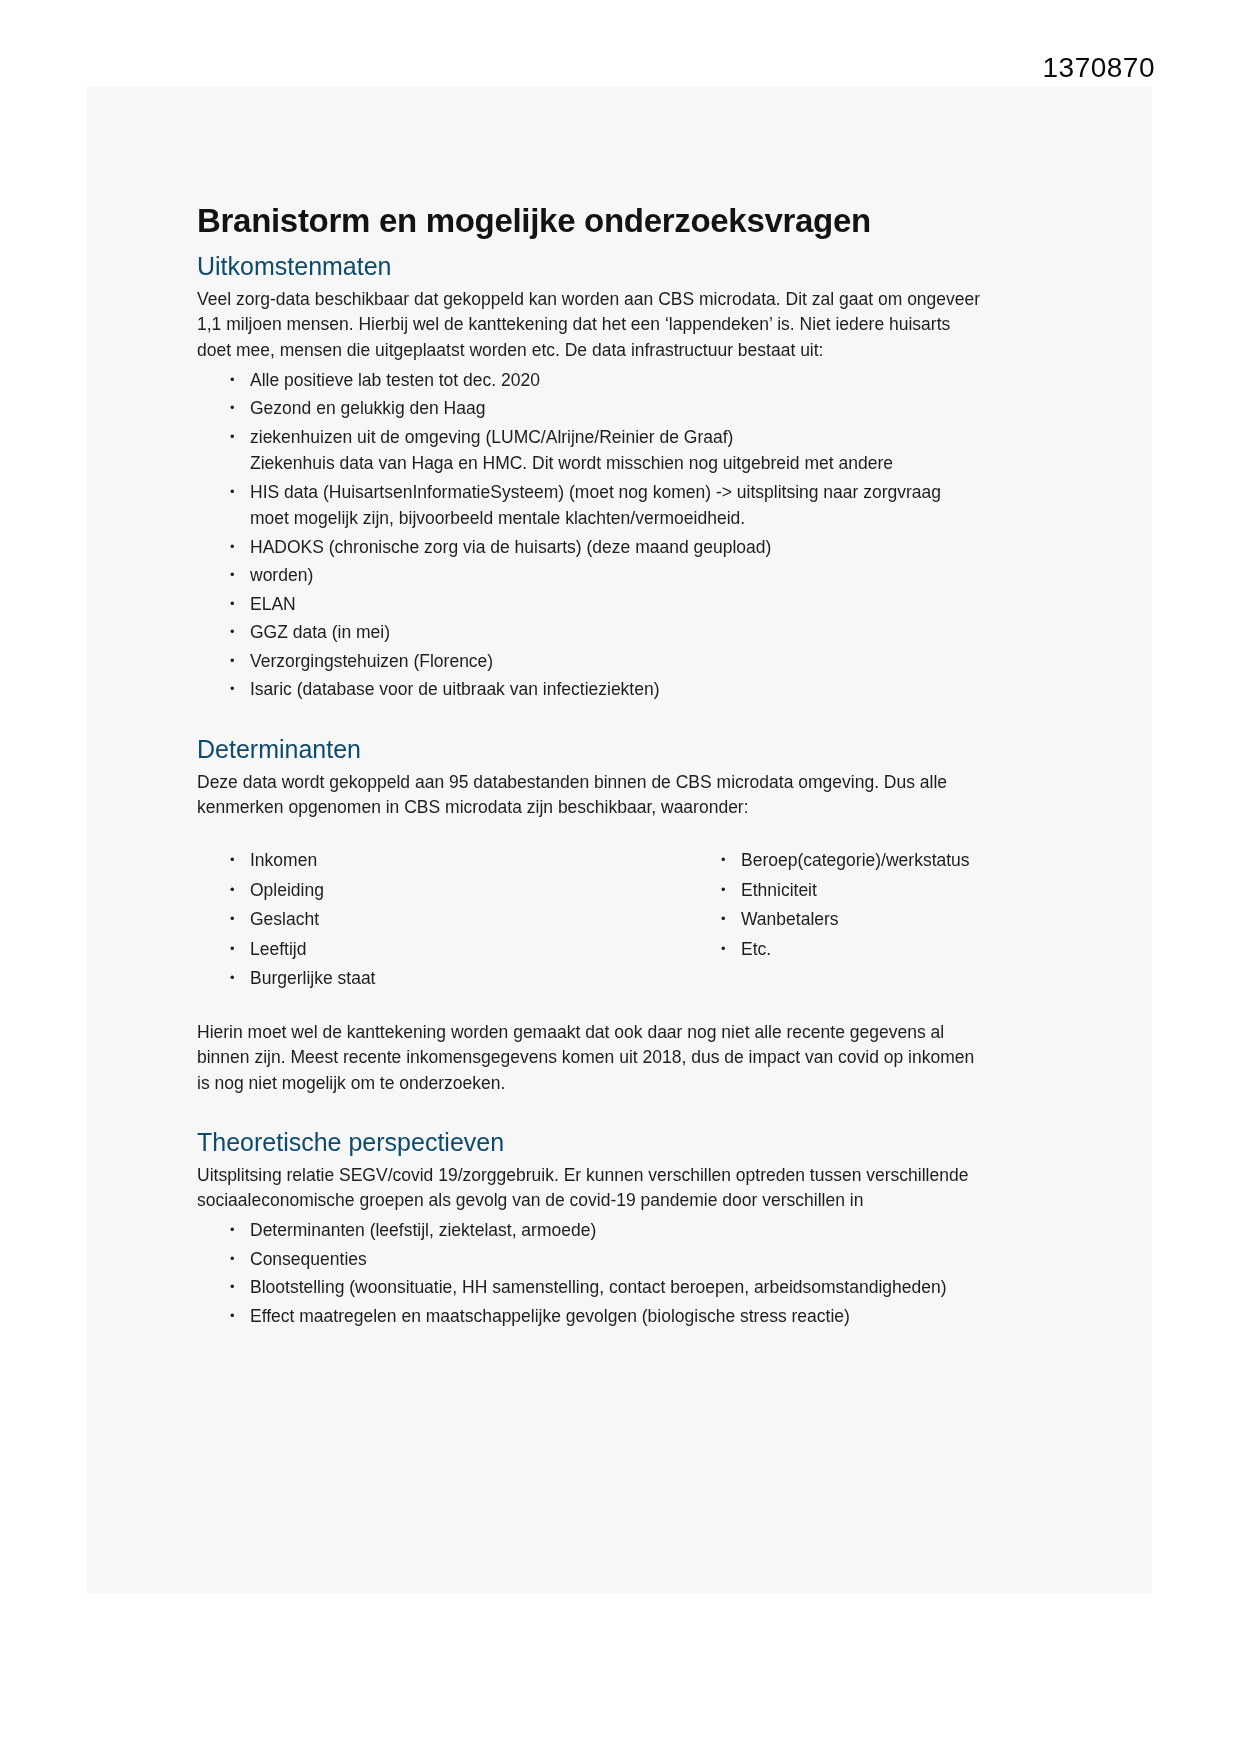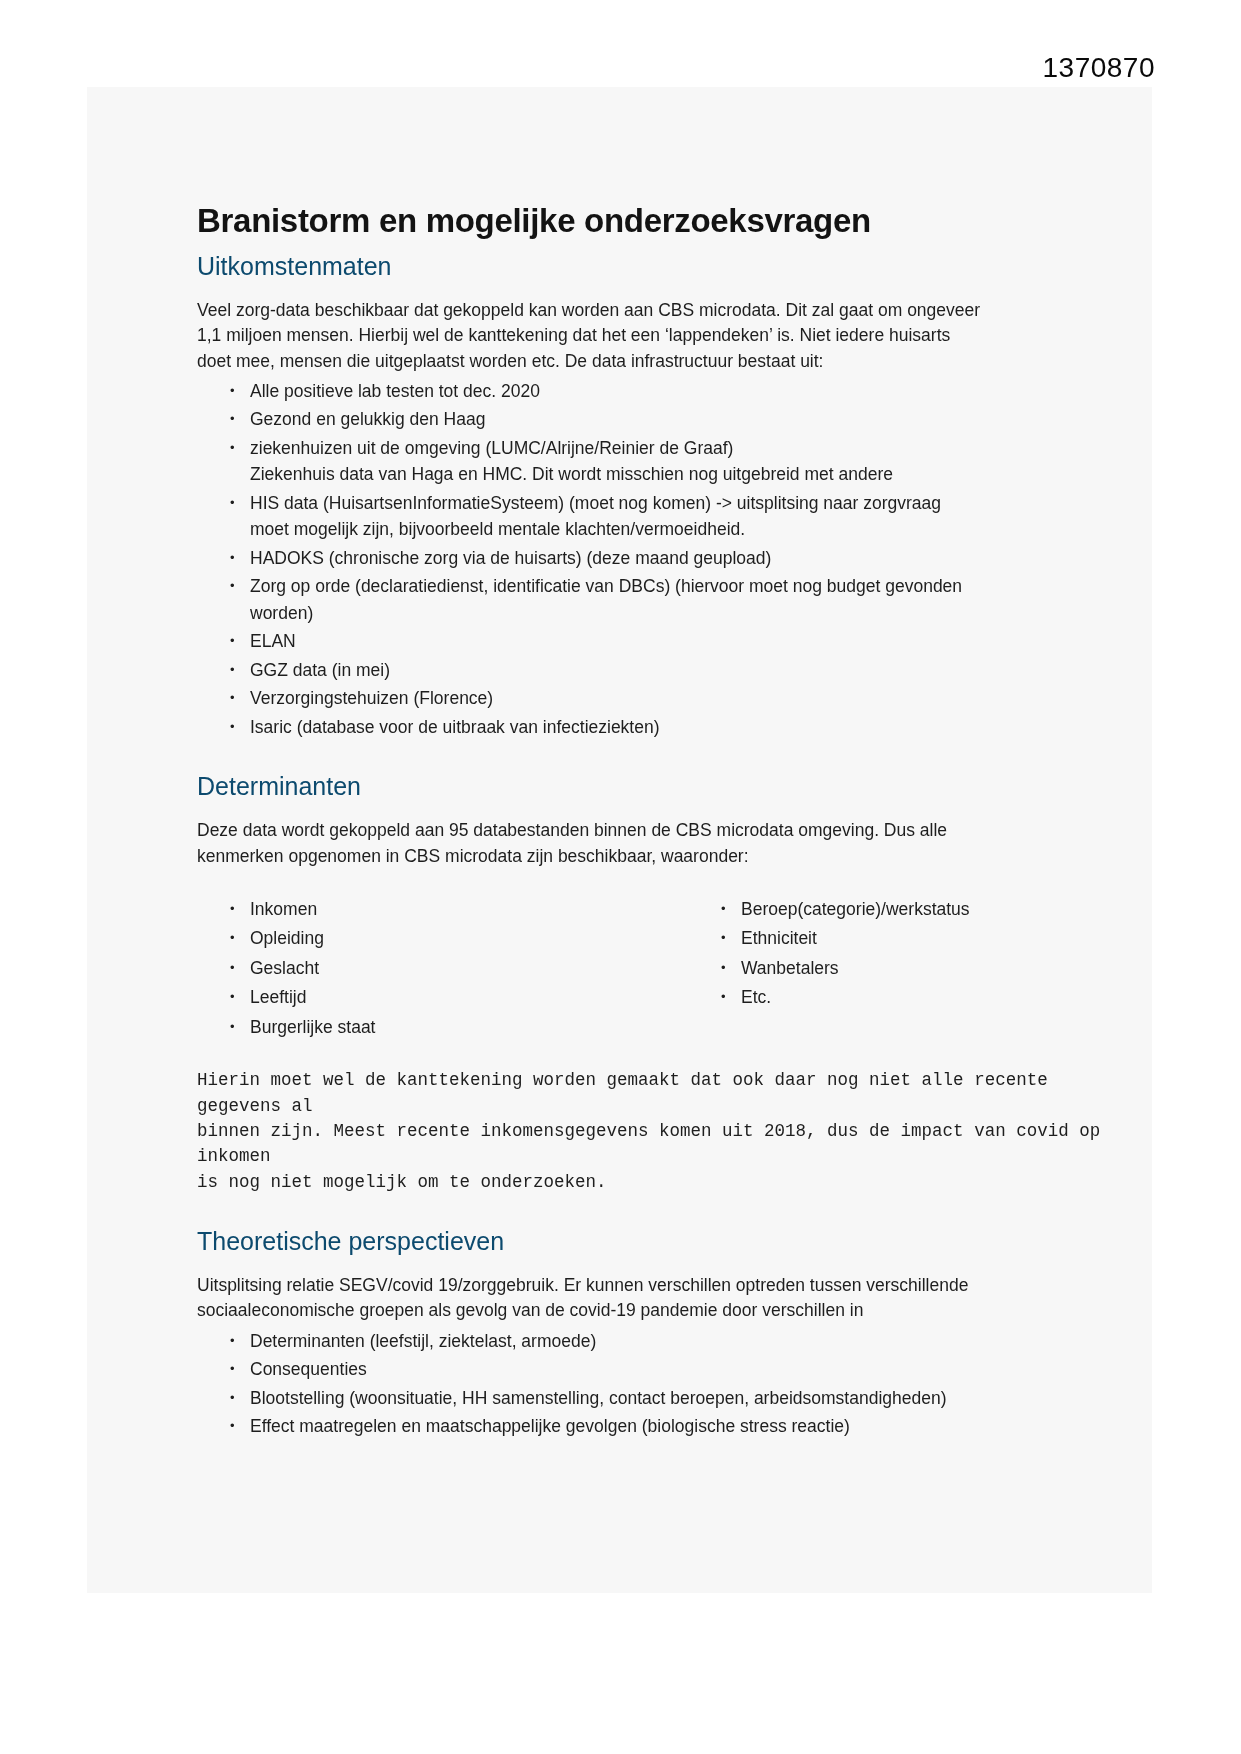--- a/index.html
+++ b/index.html
@@ -27,35 +27,35 @@
     font-size:33px; font-weight:700; color:#131313;
     letter-spacing:-0.3px; line-height:42px; margin:0;
   }
   .section-heading {
     font-size:25px; font-weight:400; color:#0c4a6e;
     line-height:32px; margin:0;
   }
   .h-uitkomsten { margin-top:8px; }
   .h-determinanten { margin-top:30px; }
   .h-theoretische { margin-top:30px; }
-  .para { margin-top:16px; font-size:17.5px; line-height:25.3px; }
+  .para { margin-top:5px; font-size:17.5px; line-height:25.3px; }
   .para .line { display:block; }
   .bullet-list { margin-top:4px; }
   .bullet-item { display:flex; margin-bottom:2px; }
   .bullet-dot {
     flex:none; width:20px; margin-left:33px;
     font-size:13px; line-height:26.5px; color:#1e1e1e;
   }
   .bullet-text { flex:1; font-size:17.5px; line-height:26.5px; }
   .bullet-text .line { display:block; }
   .det-columns { display:flex; margin-top:27px; }
   .det-col-left { width:491px; }
   .det-col-right { flex:1; }
   .det-columns .bullet-item { margin-bottom:3px; }
-  .closing-para { margin-top:25px;font-family:Liberation Mono, monospace; }
+  .closing-para { margin-top:25px; }
 </style>
 </head>
 <body>
 
 <div class="doc-number">1370870</div>
 
 <div class="scan-page"></div>
 
 <div class="content">
 
@@ -96,21 +96,20 @@
     </div>
     <div class="bullet-item">
       <span class="bullet-dot">•</span>
       <span class="bullet-text">
           <span class="line">HADOKS (chronische zorg via de huisarts) (deze maand geupload)</span>
         </span>
     </div>
     <div class="bullet-item">
       <span class="bullet-dot">•</span>
       <span class="bullet-text">
-        <span class="line">Zorg op orde (declaratiedienst, identificatie van DBCs) (hiervoor moet nog budget gevonden</span>
         <span class="line">worden)</span>
       </span>
     </div>
     <div class="bullet-item">
       <span class="bullet-dot">•</span>
       <span class="bullet-text">
           <span class="line">ELAN</span>
         </span>
     </div>
     <div class="bullet-item">

